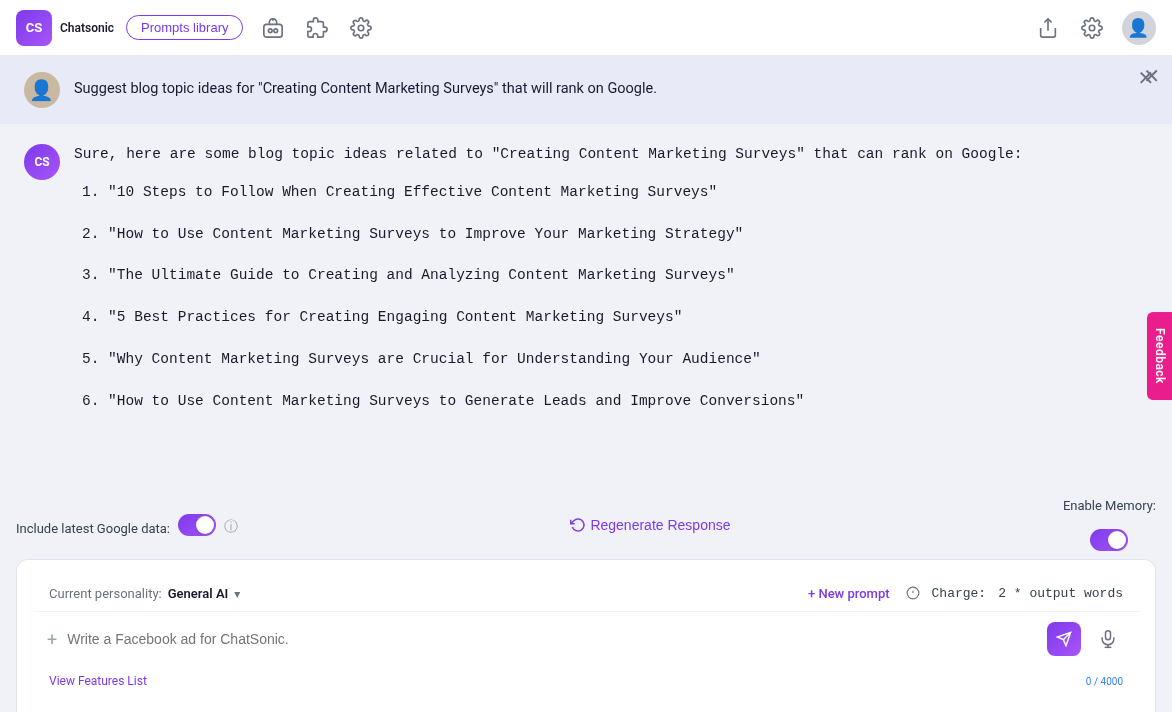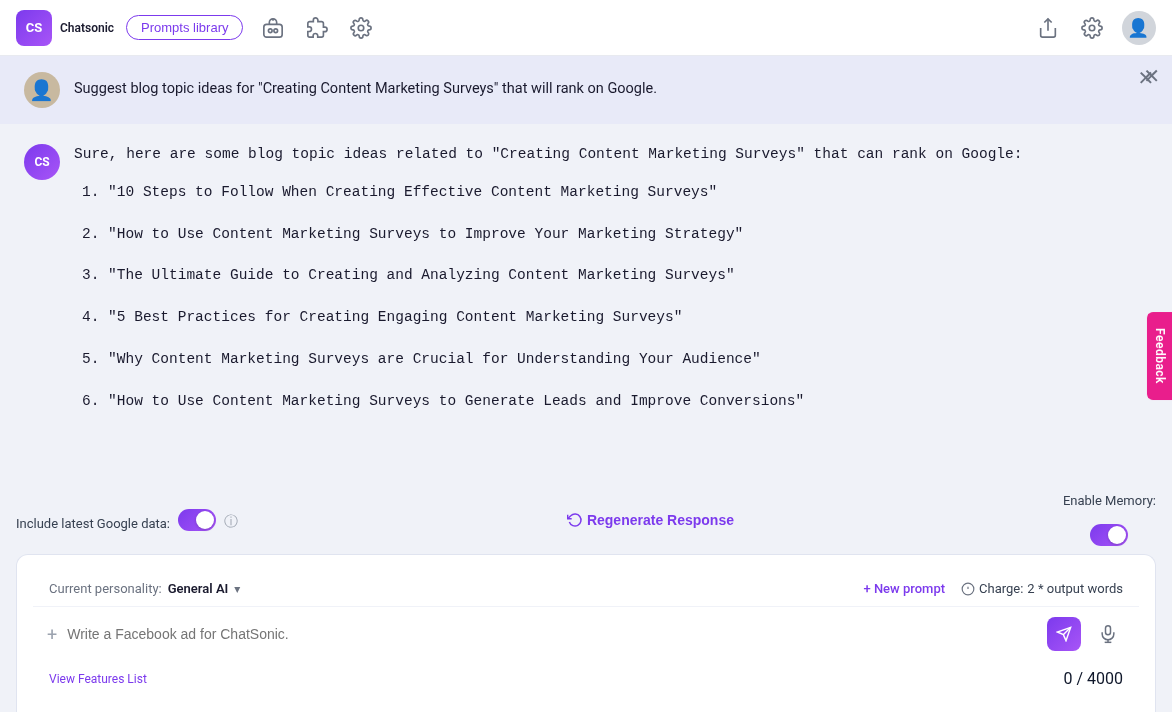--- a/index.html
+++ b/index.html
@@ -230,21 +230,21 @@
     .info-icon {
       color: #9ca3af;
       font-size: 14px;
       cursor: pointer;
     }
     .regenerate-btn {
       background: none;
       border: none;
       color: #7c3aed;
       font-size: 14px;
-      font-weight: 700;
+      font-weight: 400;
       cursor: pointer;
       display: flex;
       align-items: center;
       gap: 4px;
     }
     .memory-toggle-area {
       display: flex;
       align-items: center;
       gap: 16px;
       font-size: 13px;
@@ -292,24 +292,25 @@
       color: #6b7280;
     }
     .new-prompt-btn {
       color: #7c3aed;
       font-weight: 500;
       cursor: pointer;
       font-size: 13px;
     }
     .charge-info {
       display: flex;
-      align-items: center;
-      gap: 4px;
+      align-items: flex-start;
+      gap: 12px;
       font-size: 13px;
       color: #374151;
+      font-family: Liberation Mono, monospace;
     }
 
     .input-row {
       display: flex;
       align-items: center;
       padding: 10px 14px;
       gap: 10px;
     }
     .plus-icon {
       color: #9ca3af;
@@ -358,22 +359,22 @@
       justify-content: space-between;
       padding: 8px 16px;
       background: #fff;
     }
     .view-features-link {
       font-size: 12px;
       color: #7c3aed;
       cursor: pointer;
     }
     .char-count {
-      font-size: 16px;
-      color: #0f172a;
+      font-size: 10px;
+      color: #3b82f6;
     }
 
     
     .feedback-tab {
       position: fixed;
       right: -32px;
       top: 50%;
       transform: translateY(-50%) rotate(90deg);
       background: #e91e8c;
       color: #fff;

